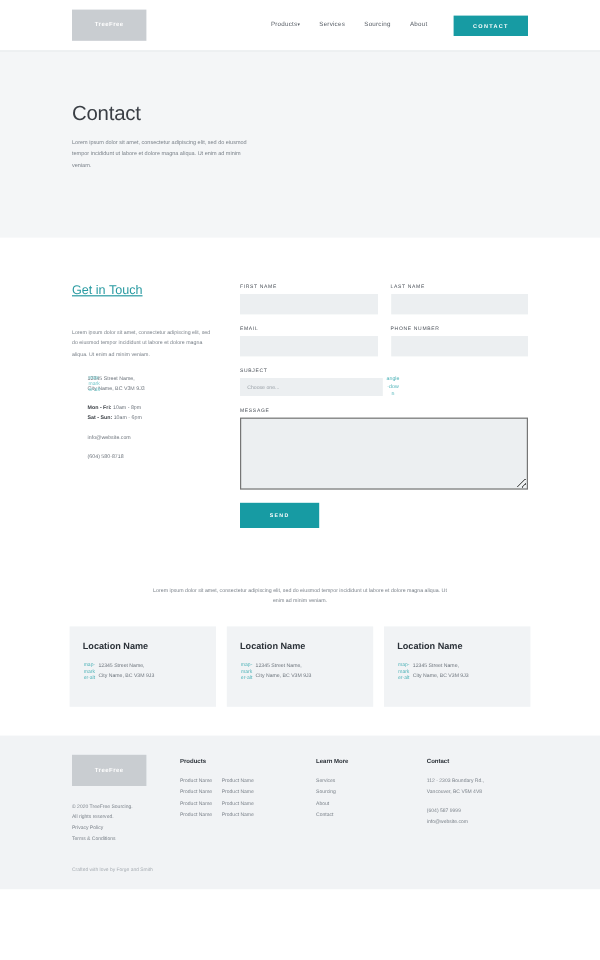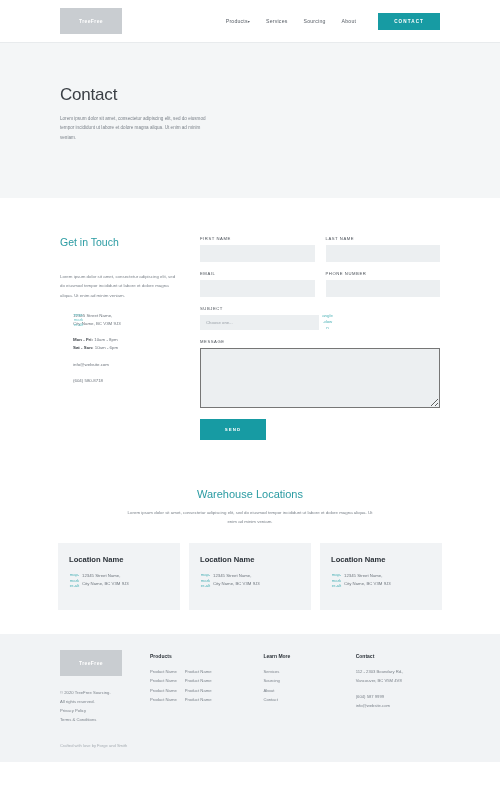--- a/index.html
+++ b/index.html
@@ -45,21 +45,21 @@
     letter-spacing: -.2px; margin-bottom: 9px;
   }
   .hero p {
     font-size: 4.6px; line-height: 2.05; color: #7c838b; max-width: 146px;
   }
 
   
   .contact-section { padding: 38px 60px 0 60px; display: flex; gap: 22px; }
   .col-left { width: 118px; flex: none; position: relative; }
   .col-left h2 {
-    font-size: 10.5px; color: #2a9ba2; font-weight: 400; margin-bottom: 24px;
+    font-size: 10.5px; color: #2a9ba2; font-weight: 400; margin-bottom: 24px; text-decoration: underline;
   }
   .col-left .intro {
     font-size: 4.4px; line-height: 2.1; color: #7c838b; margin-bottom: 12px;
   }
   .info-list { position: relative; padding-left: 13px; }
   .info-row { margin-bottom: 8px; font-size: 4.4px; line-height: 1.85; color: #6e757d; }
   .info-row b { color: #3a3f45; font-weight: 700; }
   .vicon {
     position: absolute; left: 0; width: 11px;
     color: #6ec6c9; font-size: 4.2px; line-height: 1.25;
@@ -212,21 +212,20 @@
       <div class="fgroup">
         <span class="flabel">MESSAGE</span>
         <textarea class="ftext" style=""></textarea>
       </div>
 
       <div class="btn-send">SEND</div>
     </div>
   </div>
 
   <div class="warehouse">
-    <h2>Warehouse Locations</h2>
     <div class="sub">Lorem ipsum dolor sit amet, consectetur adipiscing elit, sed do eiusmod tempor incididunt ut labore et dolore magna aliqua. Ut enim ad minim veniam.</div>
     <div class="cards">
       <div class="card">
         <h3>Location Name</h3>
         <div class="card-addr">
           <span class="card-vicon">map-marker-alt</span>
           <div>12345 Street Name,</div>
           <div>City Name, BC  V3M 9J3</div>
         </div>
       </div>

